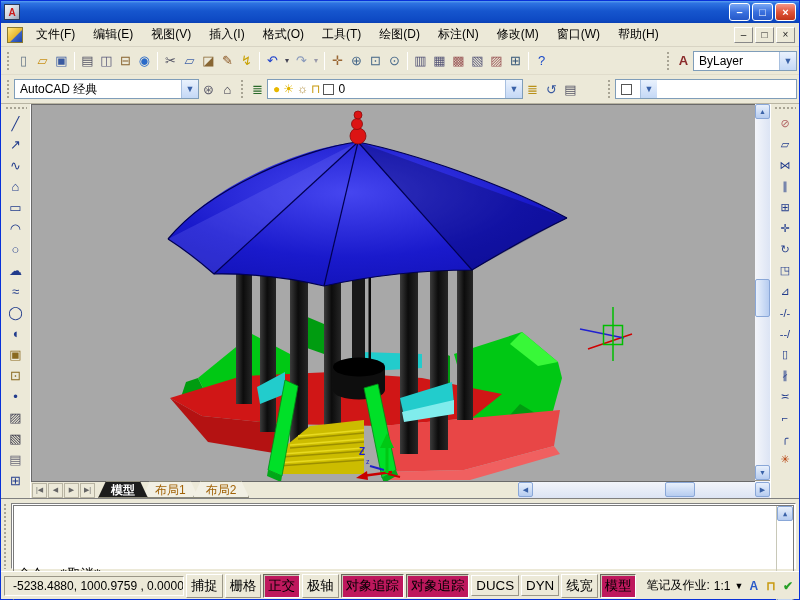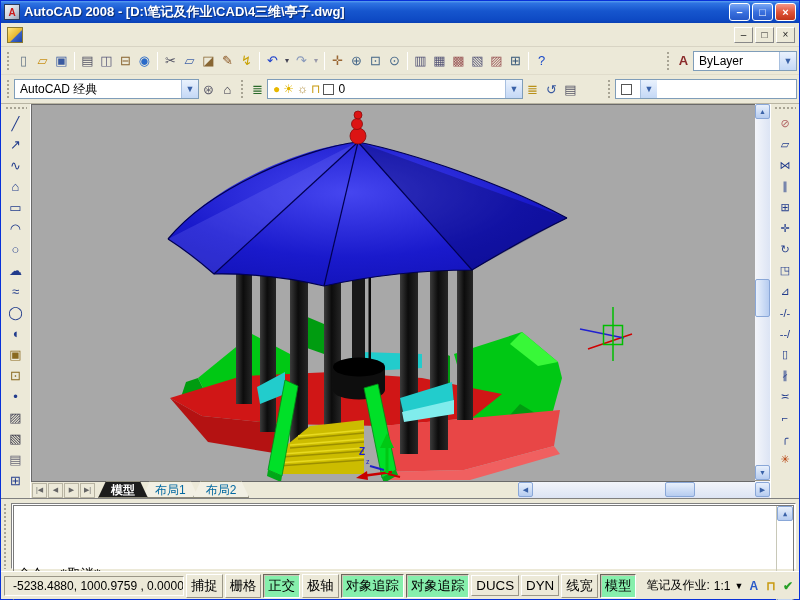--- a/index.html
+++ b/index.html
@@ -58,62 +58,75 @@
   
   .vscroll { width:15px; flex:0 0 15px; display:flex; flex-direction:column; background:linear-gradient(90deg,#F4F6FB,#DCE4F4); }
   .sbarbtn { width:15px; height:15px; flex:0 0 15px; font-size:7px; color:#3A62A8; display:flex; align-items:center; justify-content:center;
     background:linear-gradient(180deg,#E8F0FC,#B6CCF0); border:1px solid #89A7D8; border-radius:2px; }
   .vtrack { flex:1; position:relative; }
   .vthumb { position:absolute; left:0; top:160px; width:15px; height:38px; background:linear-gradient(90deg,#E8F0FC,#B6CCF0); border:1px solid #89A7D8; border-radius:2px; }
 
   .tabrow { height:18px; flex:0 0 18px; display:flex; align-items:stretch; background:#ECE9D8; border-top:1px solid #9a9688; }
   .tnav { width:15px; height:15px; margin:1px 0 0 1px; font-size:7px; color:#666; background:#ECE9D8; border:1px solid #B8B4A2; display:flex; align-items:center; justify-content:center; }
   .tabs { display:flex; align-items:stretch; margin-left:3px; }
-  .tab { padding:1px 12px 0 12px; font-size:12px; background:#F2F0E4; color:#0369a1; border:1px solid #8a8878;
+  .tab { padding:1px 12px 0 12px; font-size:12px; background:#F2F0E4; color:#a16207; border:1px solid #8a8878;
     clip-path:polygon(8px 0, calc(100% - 8px) 0, 100% 100%, 0 100%); margin-right:-6px; display:flex; align-items:center; }
   .tab.active { background:#1c1c1c; color:#fff; font-weight:bold; z-index:2; }
   .hscrollwrap { margin-left:auto; width:252px; display:flex; align-items:center; background:linear-gradient(180deg,#F4F6FB,#DCE4F4); }
   .htrack { flex:1; position:relative; height:15px; }
   .hthumb { position:absolute; top:0; left:132px; width:30px; height:15px; background:linear-gradient(180deg,#E8F0FC,#B6CCF0); border:1px solid #89A7D8; border-radius:2px; }
 
   
   .cmdwin { height:73px; flex:0 0 73px; background:#ECE9D8; display:flex; padding:4px 3px 2px 2px; gap:3px; border-top:1px solid #808080; }
   .cmdgrip { width:5px; align-self:stretch; background-image:radial-gradient(circle,#A8A494 1px,transparent 1.2px); background-size:4px 4px; }
   .cmdmain { flex:1; display:flex; flex-direction:column; background:#fff; border:1px solid; border-color:#808080 #fff #fff #808080; font-family:"DejaVu Sans Mono", monospace; font-size:13px; }
   .cmdhist { flex:1; display:flex; border:1px solid #7a7a7a; margin:1px; }
   .histtext { flex:1; padding:1px 4px; line-height:19px; white-space:pre; overflow:hidden; }
   .cmdvscroll { width:17px; display:flex; flex-direction:column; justify-content:space-between; border-left:1px solid #c8c8b8; }
   .cmdvscroll .sbarbtn { width:16px; height:17px; }
 
   
   .statusbar { height:28px; flex:0 0 28px; display:flex; align-items:center; gap:2px; padding:12px 3px; background:#ECE9D8; border-top:1px solid #fff; }
   .coords { flex:0 0 180px; padding:2px 8px; border:1px solid; border-color:#9a9687 #fff #fff #9a9687; white-space:nowrap; overflow:hidden; }
   .stbtn { padding:2px 4px; white-space:nowrap; background:#ECE9D8; border:1px solid; border-color:#fff #9a9687 #9a9687 #fff; }
-  .stbtn.active { border-color:#6a675c #fff #fff #6a675c; background:#86efac; box-shadow:inset 1px 1px 0 #cac6b6;font-family:Liberation Mono, monospace; }
+  .stbtn.active { border-color:#6a675c #fff #fff #6a675c; background:#be185d; box-shadow:inset 1px 1px 0 #cac6b6;font-family:Liberation Mono, monospace; }
   .annscale { display:flex; align-items:center; gap:4px; margin-left:8px; white-space:nowrap; }
   .sticon { width:17px; height:18px; display:flex; align-items:center; justify-content:center; font-size:12px; font-weight:bold; }
 </style>
 </head>
 <body>
 
 <div id="app">
 
   <div class="titlebar">
     <div class="appicon">A</div>
-    <div class="wtitle">AutoCAD 2008 - [D:\笔记及作业\CAD\4三维\亭子.dwg]</div>
     <div class="wbtns">
 
     <button class="wbtn">–</button>
         <button class="wbtn">□</button>
         <button class="wbtn close">×</button>
       </div>
   </div>
 
   <div class="menubar">
     <div class="docicon"></div>
+    <div style="display:flex">
+
+    <div class="mitem">文件(F)</div>
+        <div class="mitem">编辑(E)</div>
+        <div class="mitem">视图(V)</div>
+        <div class="mitem">插入(I)</div>
+        <div class="mitem">格式(O)</div>
+        <div class="mitem">工具(T)</div>
+        <div class="mitem">绘图(D)</div>
+        <div class="mitem">标注(N)</div>
+        <div class="mitem">修改(M)</div>
+        <div class="mitem">窗口(W)</div>
+        <div class="mitem">帮助(H)</div>
+      </div>
     <div class="docbtns">
 
     <button class="docbtn">–</button>
         <button class="docbtn">□</button>
         <button class="docbtn">×</button>
       </div>
   </div>
 
   <div class="toolrow tb1">
     <div class="grip"></div>

